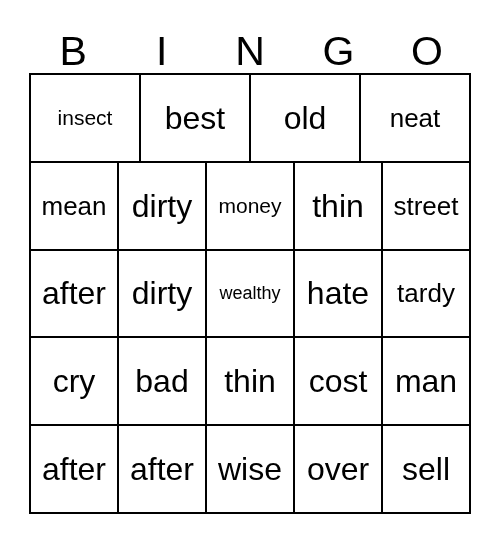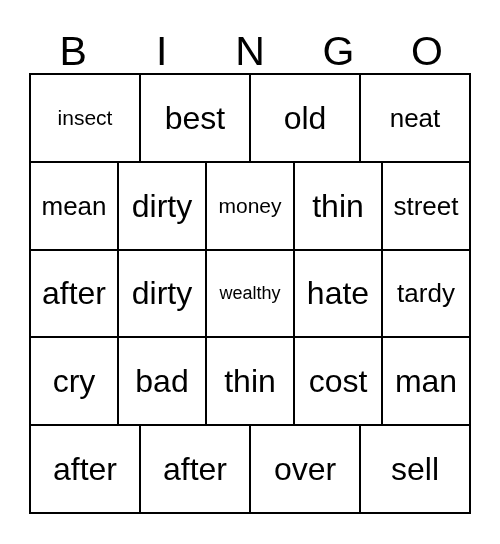--- a/index.html
+++ b/index.html
@@ -161,20 +161,23 @@
     </div>
 
     <div class="grid-row">
       <div class="grid-cell">
           <span class="cell-text">after</span>
         </div>
       <div class="grid-cell">
           <span class="cell-text">after</span>
         </div>
       <div class="grid-cell">
+          <span class="cell-text">wise</span>
+        </div>
+      <div class="grid-cell">
           <span class="cell-text">over</span>
         </div>
       <div class="grid-cell">
           <span class="cell-text">sell</span>
         </div>
     </div>
 
   </div>
 </div>
 

